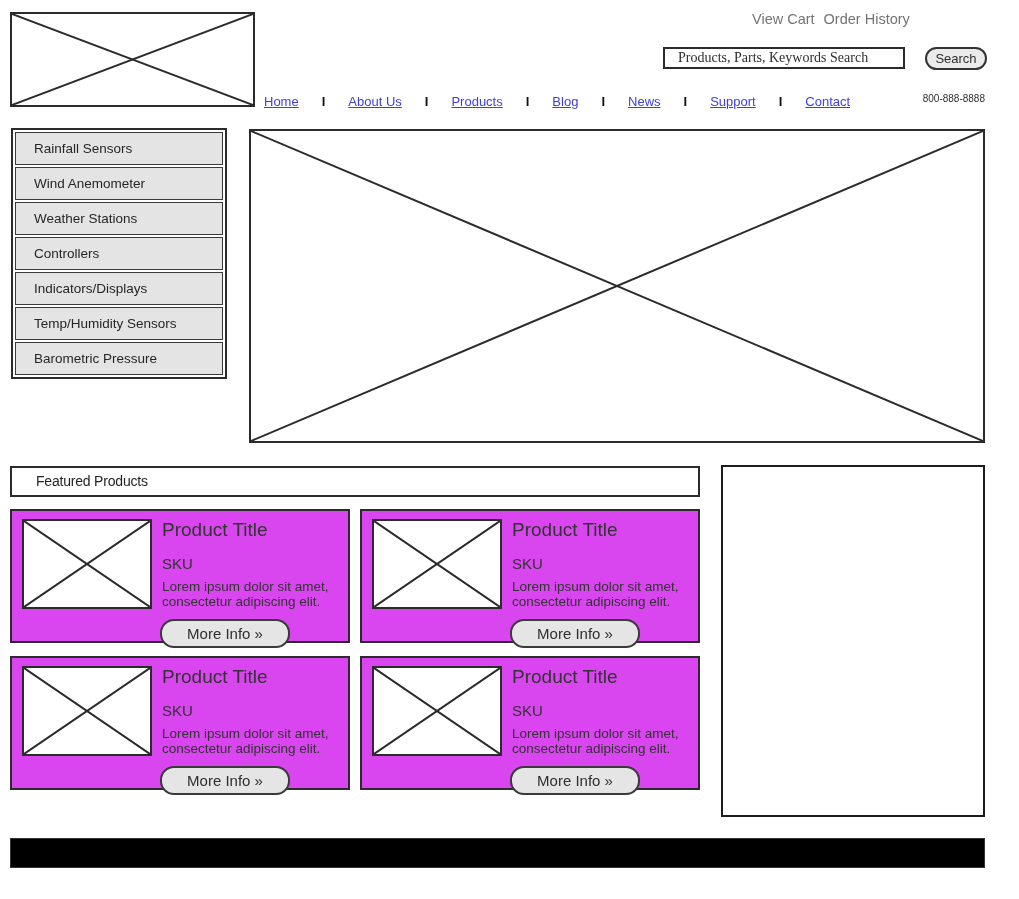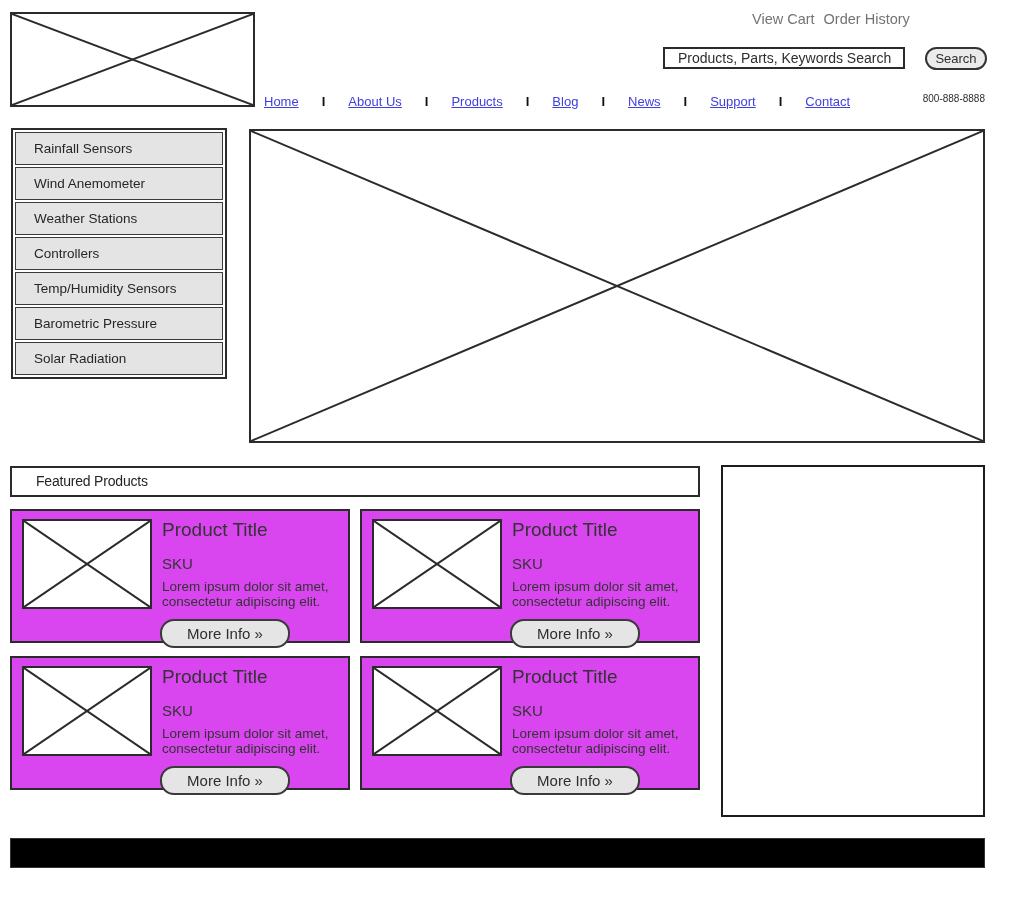--- a/index.html
+++ b/index.html
@@ -11,21 +11,21 @@
   .ph { background:#fff; border:2px solid #2b2b2b; }
   .xfill { width:100%; height:100%; display:block; }
   .xfill line { stroke:#2b2b2b; stroke-width:2; vector-effect:non-scaling-stroke; }
 
   
   .logo-box { position:absolute; left:10px; top:12px; width:245px; height:95px; }
   .utility { position:absolute; left:752px; top:11px; width:240px; font-size:14.5px; color:#737373; display:flex; gap:9px; }
   .utility span { cursor:pointer; }
   .search-input {
     position:absolute; left:663px; top:47px; width:242px; height:22px;
-    border:2px solid #2b2b2b; font-family:Liberation Sans, sans-serif; font-size:14px; color:#2e2e2e;
+    border:2px solid #2b2b2b; font-family:Liberation Serif, serif; font-size:14px; color:#2e2e2e;
     padding:0 0 0 13px; outline:none; background:#fff;
   }
   .search-btn {
     position:absolute; left:925px; top:47px; width:62px; height:23px;
     border:2px solid #333; border-radius:12px; background:#ebebeb;
     font-family:inherit; font-size:13px; color:#2e2e2e; cursor:pointer; line-height:18px;
   }
   .main-nav { position:absolute; left:264px; top:92px; width:570px; height:18px; display:flex; align-items:center; column-gap:23px; font-size:13px; }
   .nav-link { color:#4040dd; text-decoration:underline; cursor:pointer; white-space:nowrap; }
   .nav-sep { color:#111; font-weight:bold; font-size:13px; }
@@ -104,23 +104,23 @@
     <span class="nav-sep">I</span>
     <a class="nav-link">Contact</a>
   </nav>
 <div class="phone">800-888-8888</div>
 
 <div class="sidebar-menu">
     <div class="menu-item">Rainfall Sensors</div>
     <div class="menu-item">Wind Anemometer</div>
     <div class="menu-item">Weather Stations</div>
     <div class="menu-item">Controllers</div>
+    <div class="menu-item">Indicators/Displays</div>
     <div class="menu-item">Temp/Humidity Sensors</div>
     <div class="menu-item">Barometric Pressure</div>
-    <div class="menu-item">Solar Radiation</div>
   </div>
 
 <div class="hero-box ph">
   <svg class="xfill" viewBox="0 0 100 100" preserveAspectRatio="none">
     <line x1="0" y1="0" x2="100" y2="100"></line>
       <line x1="0" y1="100" x2="100" y2="0"></line>
   </svg>
 </div>
 
 <div class="featured-bar">Featured Products</div>

